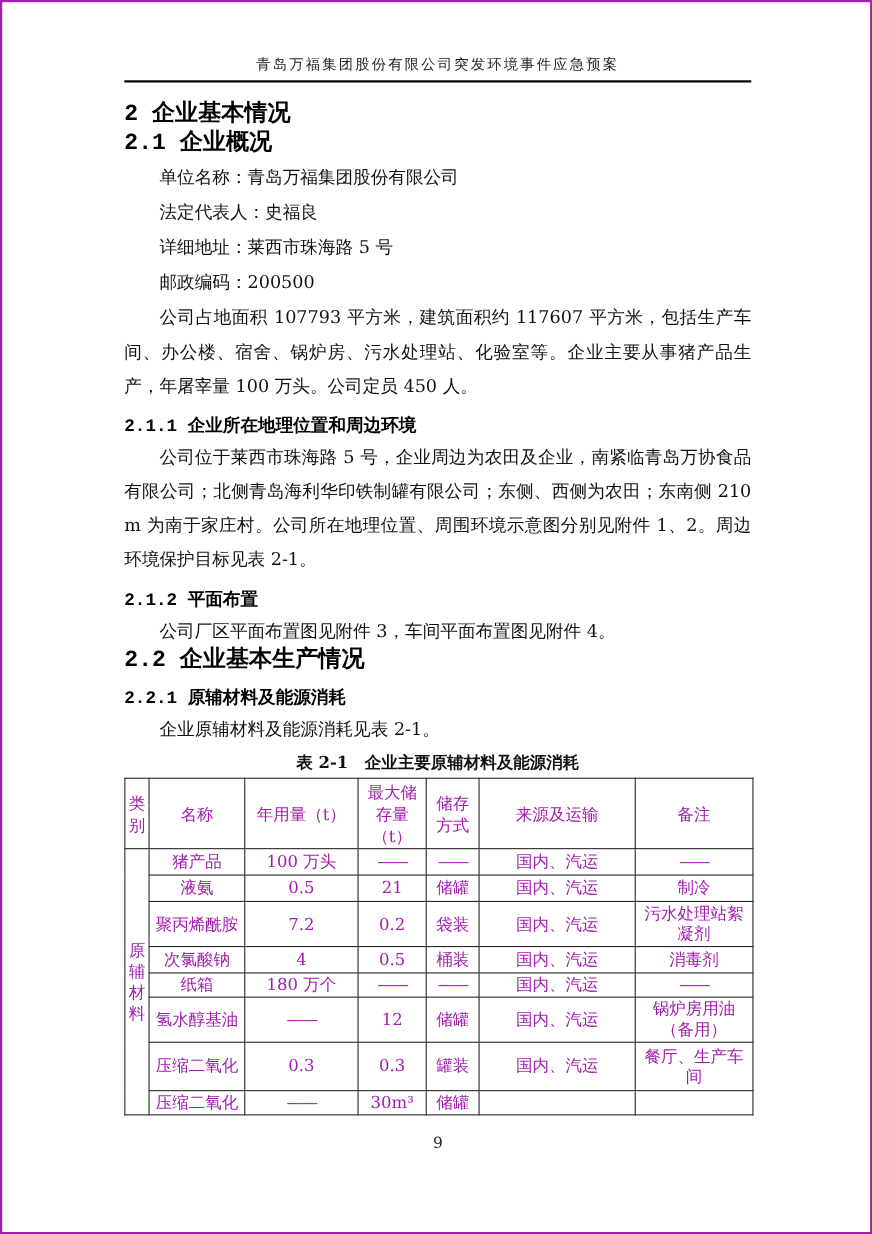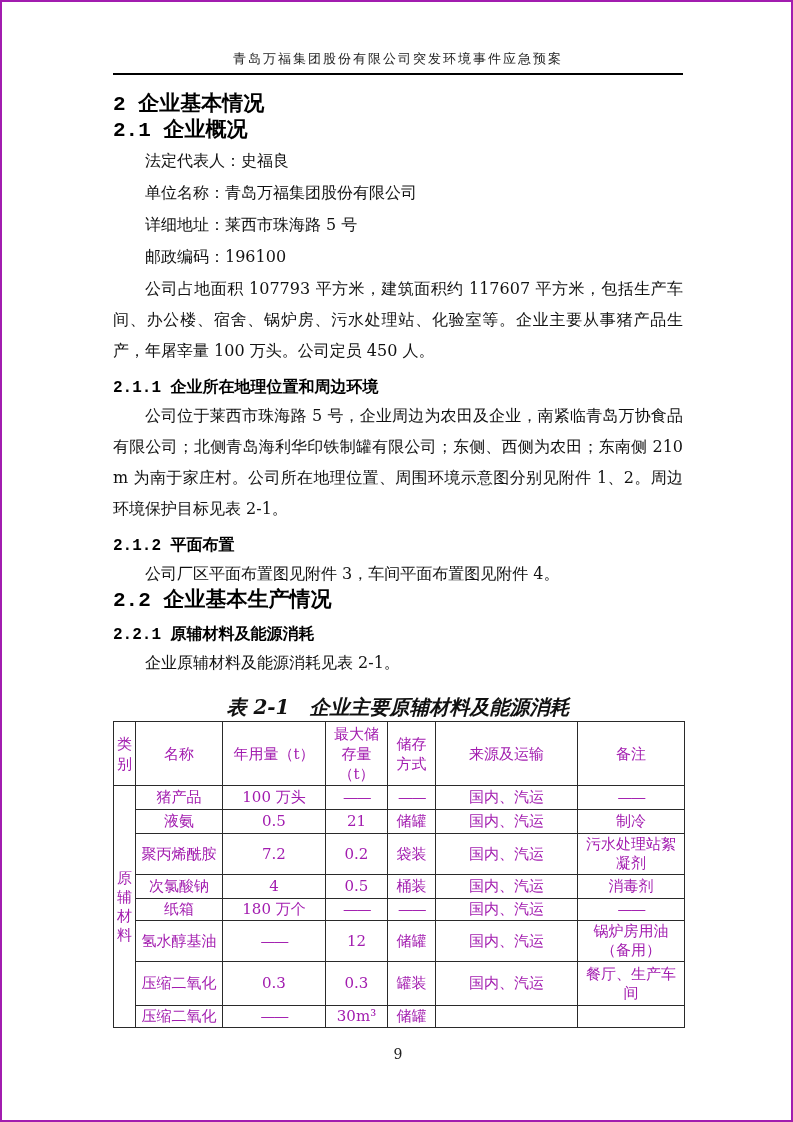--- a/index.html
+++ b/index.html
@@ -34,22 +34,22 @@
   
   .info-lines{margin-top:2px;}
   .info-lines p{margin:0;line-height:32px;font-size:16px;padding-left:32px;}
   p.para{
     margin:0;font-size:16px;line-height:31px;
     text-align:justify;text-indent:2em;
   }
   p.para.single{text-align:left;}
   
   .tbl-title{
-    text-align:center;font-size:20px;font-weight:700;
-    margin-top:18px;line-height:22px;font-style:italic;
+    text-align:center;font-size:15px;font-weight:700;
+    margin-top:4px;line-height:22px;
   }
   table.mat{
     table-layout:fixed;border-collapse:collapse;
     width:571px;margin-top:3px;
     font-size:15px;color:#a21caf;
     border:1.5px solid #222;
   }
   table.mat td,table.mat th{
     border:1px solid #2a2a2a;
     padding:1px 2px;
@@ -81,24 +81,24 @@
     <div class="doc-header">
       <div class="title">青岛万福集团股份有限公司突发环境事件应急预案</div>
       <div class="header-rule"></div>
     </div>
 
     <h1 class="hd">2 企业基本情况</h1>
 
     <h2 class="hd">2.1 企业概况</h2>
 
     <div class="info-lines">
+      <p>单位名称：青岛万福集团股份有限公司</p>
       <p>法定代表人：史福良</p>
-      <p>单位名称：青岛万福集团股份有限公司</p>
       <p>详细地址：莱西市珠海路 5 号</p>
-      <p>邮政编码：196100</p>
+      <p>邮政编码：200500</p>
     </div>
 
     <p class="para">公司占地面积 107793 平方米，建筑面积约 117607 平方米，包括生产车间、办公楼、宿舍、锅炉房、污水处理站、化验室等。企业主要从事猪产品生产，年屠宰量 100 万头。公司定员 450 人。</p>
 
     <h3 class="hd">2.1.1 企业所在地理位置和周边环境</h3>
     <p class="para">公司位于莱西市珠海路 5 号，企业周边为农田及企业，南紧临青岛万协食品有限公司；北侧青岛海利华印铁制罐有限公司；东侧、西侧为农田；东南侧 210 m 为南于家庄村。公司所在地理位置、周围环境示意图分别见附件 1、2。周边环境保护目标见表 2-1。</p>
 
     <h3 class="hd">2.1.2 平面布置</h3>
     <p class="para single">公司厂区平面布置图见附件 3，车间平面布置图见附件 4。</p>
 

